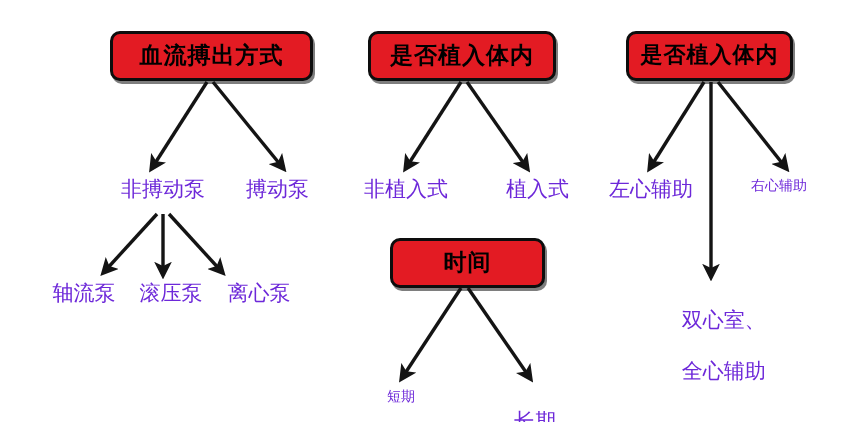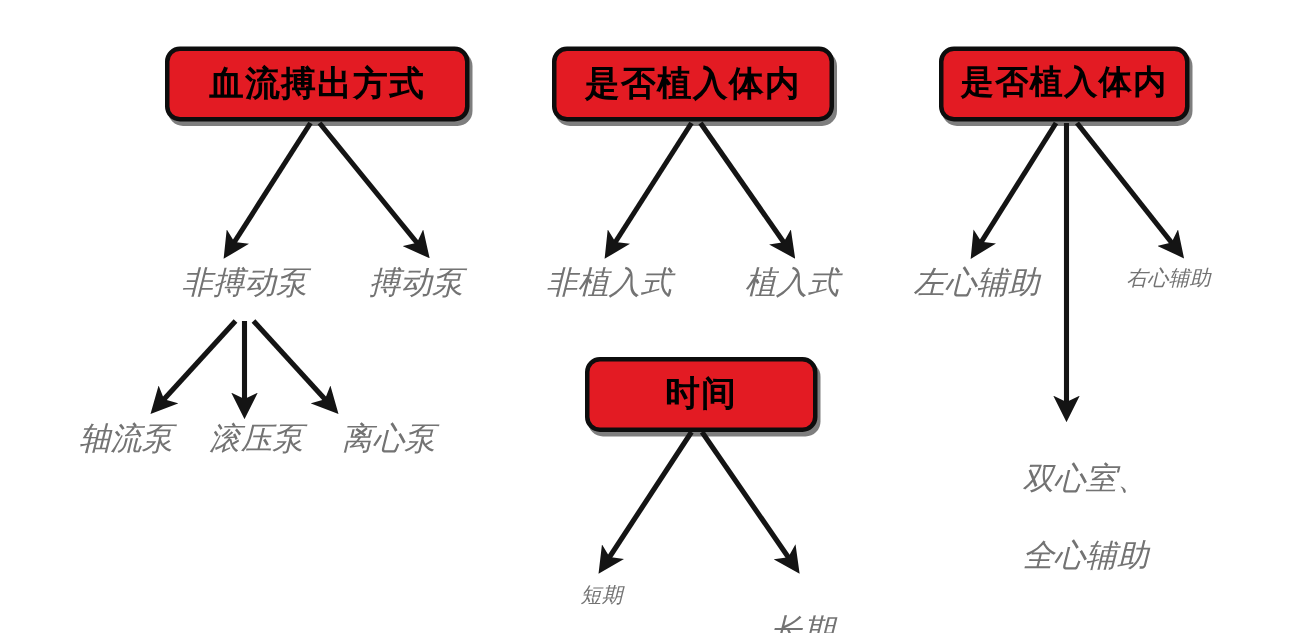--- a/index.html
+++ b/index.html
@@ -42,27 +42,26 @@
     white-space: nowrap;
     user-select: none;
   }
   .node-box .box-label {
     display: block;
     line-height: 1;
     padding-bottom: 2px;
   }
   .leaf-label {
     position: absolute;
-    color: #737373;
+    color: #6d28d9;
     font-weight: normal;
     white-space: pre;
     line-height: 1.18;
     text-align: center;
     user-select: none;
-    font-style: italic;
   }
   .leaf-label.two-line {
     line-height: 1.22;
   }
 </style>
 </head>
 <body>
 
 <div id="diagram-root">
 
@@ -108,21 +107,21 @@
   </div>
 
   <div class="leaf-label" style="left:101px; top:177px; width:124px; font-size:21px;">非搏动泵</div>
   <div class="leaf-label" style="left:229px; top:177px; width:97px; font-size:21px;">搏动泵</div>
 
   <div class="leaf-label" style="left:41px; top:281px; width:86px; font-size:21px;">轴流泵</div>
   <div class="leaf-label" style="left:128px; top:281px; width:86px; font-size:21px;">滚压泵</div>
   <div class="leaf-label" style="left:216px; top:281px; width:86px; font-size:21px;">离心泵</div>
 
   <div class="leaf-label" style="left:355px; top:177px; width:102px; font-size:21px;">非植入式</div>
-  <div class="leaf-label" style="left:487px; top:177px; width:82px; font-size:21px;">植入式</div>
+  <div class="leaf-label" style="left:487px; top:177px; width:82px; font-size:21px;text-align:right;">植入式</div>
 
   <div class="leaf-label" style="left:600px; top:177px; width:102px; font-size:21px;">左心辅助</div>
   <div class="leaf-label" style="left:728px; top:177px; width:102px; font-size:14px;">右心辅助</div>
 
   <div class="leaf-label two-line" style="left:650px; top:281px; width:124px; font-size:21px;">
     <span>双心室、</span><br>
     <span>全心辅助</span>
   </div>
 
   <div class="leaf-label" style="left:358px; top:388px; width:86px; font-size:14px;">短期</div>

